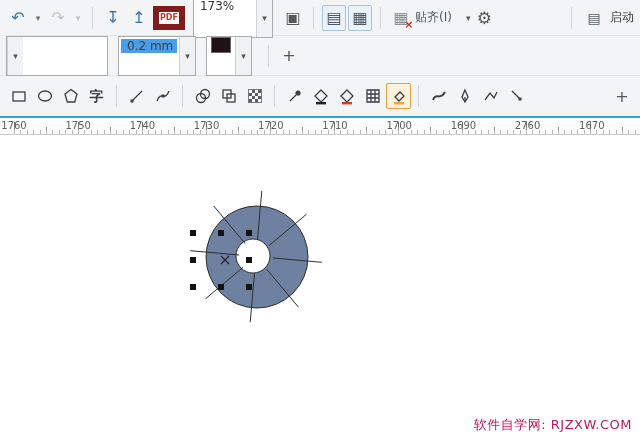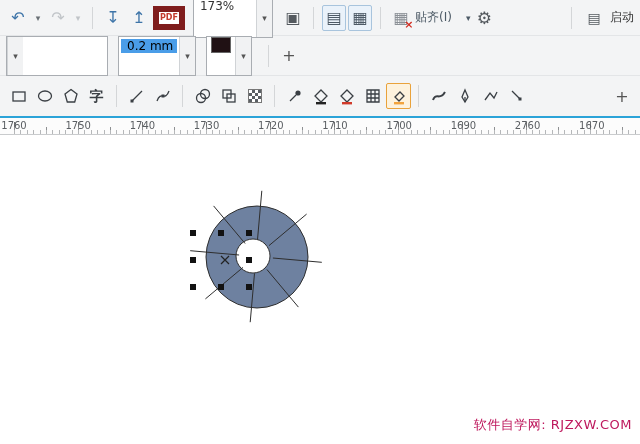--- a/index.html
+++ b/index.html
@@ -17,21 +17,21 @@
   .toggled{border:1px solid #a8c4dd;background:#eaf2fa;border-radius:2px}
   .pdft{font-size:8px;font-weight:bold;color:#c43a2e;border:6px solid #7f1d1d;background:#fff;padding:2px 1px;line-height:1}
   .stack{position:relative;display:inline-block;line-height:1}
   .redx{position:absolute;right:-5px;bottom:-4px;color:#d22b1f;font-weight:bold;font-size:11px}
   .gear{font-size:17px;color:#54595e}
   .launch{margin-left:auto;display:flex;align-items:center;gap:4px}
   .launch .txt{font-size:12px;color:#333}
   .combo{display:flex;align-items:flex-start;background:#fff;border:1px solid #a9adb2;height:40px;flex:0 0 auto}
   .combo .val{flex:1;padding:0 6px;white-space:nowrap;overflow:hidden}
   .combo .dd{width:16px;align-self:stretch;display:flex;align-items:center;justify-content:center;font-size:9px;color:#555;border-left:1px solid #d0d3d6;background:#f1f2f3}
-  .selblue{background:#4a9de8;color:#000000;margin:2px;padding:0 3px;flex:1}
+  .selblue{background:#4a9de8;color:#404040;margin:2px;padding:0 3px;flex:1}
   .swatch{flex:1;height:16px;margin:0 4px;background:#201114;border:1px solid #666}
   .plus{font-size:16px;color:#555}
   .tool{width:25px;height:26px;display:flex;align-items:center;justify-content:center;background:none;border:1px solid transparent}
   .tool svg{width:18px;height:18px;display:block}
   .tool .glyph{font-size:14px;font-weight:bold;color:#3a3f44;line-height:1}
   .tool.sel2{border:1px solid #e9a23b;background:#fdf2dd;border-radius:2px}
   .st{fill:none;stroke:#3a3f44;stroke-width:1.3}
   .checker{width:14px;height:14px;border:1px solid #777;background:repeating-conic-gradient(#5a5f64 0 25%, #fff 0 50%) 0 0/6px 6px}
   .accentline{height:2px;background:#2ba3d8}
   .ruler{position:relative;height:17px;background:#fcfcfc;border-bottom:1px solid #c9cbcd;

